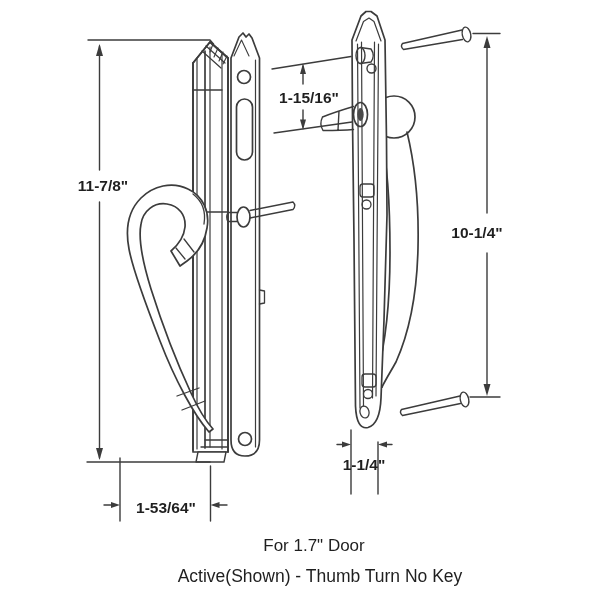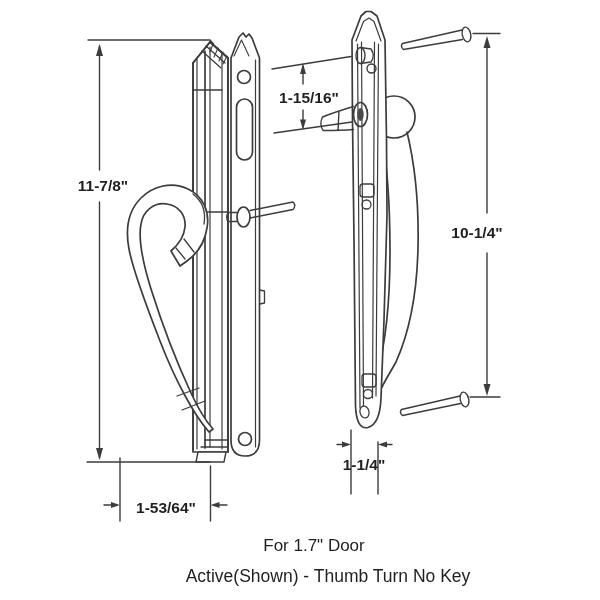--- a/index.html
+++ b/index.html
@@ -173,14 +173,14 @@
   <div class="dim-label" style="left:309px;top:89px;">1-15/16"</div>
 
   <div class="dim-label" style="left:477px;top:224px;">10-1/4"</div>
 
   <div class="dim-label" style="left:166px;top:499px;">1-53/64"</div>
 
   <div class="dim-label" style="left:364px;top:456px;">1-1/4"</div>
 
   <div class="caption" style="left:314px;top:536px;">For 1.7" Door</div>
 
-  <div class="caption" style="left:328px;top:566px;font-size:17.5px;">Active(Shown) - Thumb Turn No Key</div>
+  <div class="caption" style="left:320px;top:566px;font-size:17.5px;">Active(Shown) - Thumb Turn No Key</div>
 </div>
 
 </body></html>

